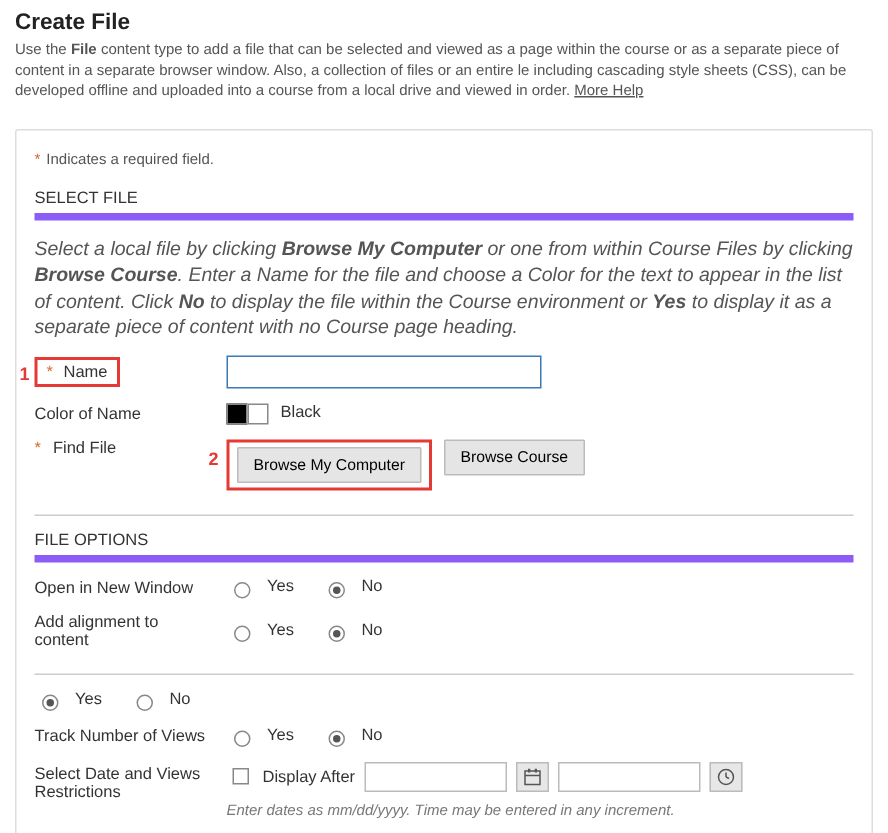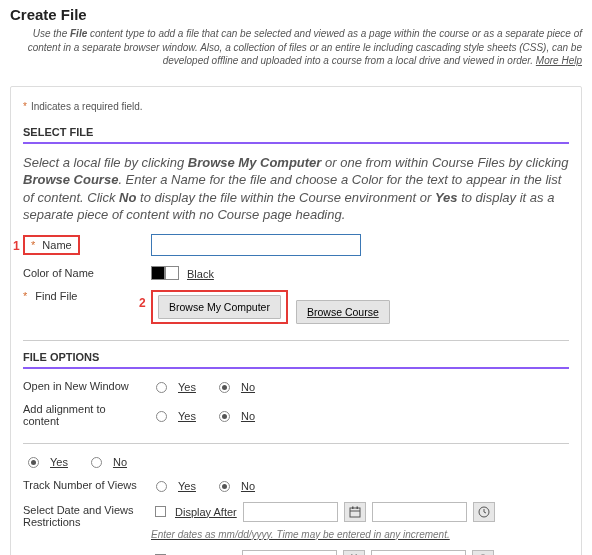--- a/index.html
+++ b/index.html
@@ -8,47 +8,47 @@
     font-family: "Helvetica Neue", Arial, sans-serif;
     font-size: 11px;
     color: #333;
     background: #fff;
     width: 592px;
   }
   .page { padding: 6px 10px 14px 10px; }
   h1.page-title {
     font-size: 15px; font-weight: bold; margin: 0 0 4px 0; color: #222;
   }
-  .intro { font-size: 10px; font-style: italic; color: #555; line-height: 1.35; margin-bottom: 18px; text-align: right; }
+  .intro { font-size: 10px; color: #555; line-height: 1.35; margin-bottom: 18px; }
   .intro b { font-weight: bold; }
   .more-help { color: #555; text-decoration: underline; cursor: pointer; }
   .panel {
     border: 1px solid #ddd;
     border-radius: 2px;
     margin-top: 10px;
     padding: 10px 12px 14px 12px;
     background: #fff;
   }
   .req-note { font-size: 10px; color: #555; margin: 4px 0 14px 0; }
   .req-star { color: #d36a2e; margin-right: 4px; }
   .section-title {
-    font-size: 11px; font-weight: bold; color: #333;
-    padding-bottom: 4px; border-bottom: 2px solid #8b5cf6;
+    font-size: 11px; font-weight: normal; color: #333;
+    padding-bottom: 4px; border-bottom: 5px solid #8b5cf6;
     margin: 0 0 10px 0;
   }
   .section-desc { font-size: 13px; font-style: italic; color: #555; line-height: 1.35; margin: 0 0 10px 0; }
   .section-desc b { font-weight: bold; font-style: italic; }
   .field-row {
     display: flex; align-items: center; margin-bottom: 10px; gap: 8px;
   }
   .field-label {
     width: 120px; font-size: 11px; color: #333; display: flex; align-items: flex-start; gap: 4px;
   }
   .field-label.multi { align-items: flex-start; padding-top: 2px; }
-  .field-body { flex: 1; display: flex; align-items: flex-end; gap: 8px; font-size: 11px; color: #333; text-decoration: underline;}
+  .field-body { flex: 1; display: flex; align-items: flex-start; gap: 8px; font-size: 11px; color: #333;}
   input.textfield {
     border: 1px solid #3b78b5; outline: none; height: 22px; width: 210px; padding: 2px 5px; font-size: 11px;
   }
   .swatch-pair { display: inline-flex; }
   .swatch { width: 14px; height: 14px; border: 1px solid #888; }
   .swatch.black { background:#000; }
   .swatch.white { background:#fff; }
   .btn {
     display:inline-flex; align-items:center; justify-content:center;
     height: 24px; padding: 0 10px; font-size: 10.5px; border: 1px solid #bbb;

